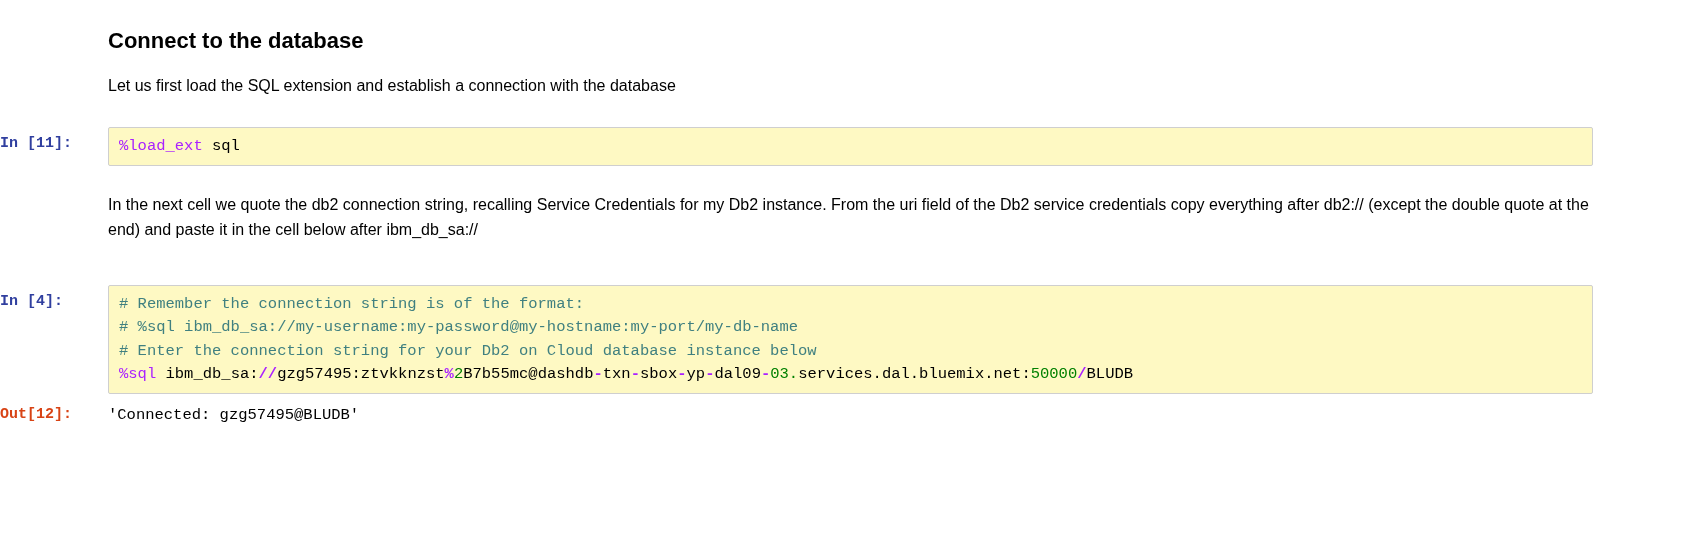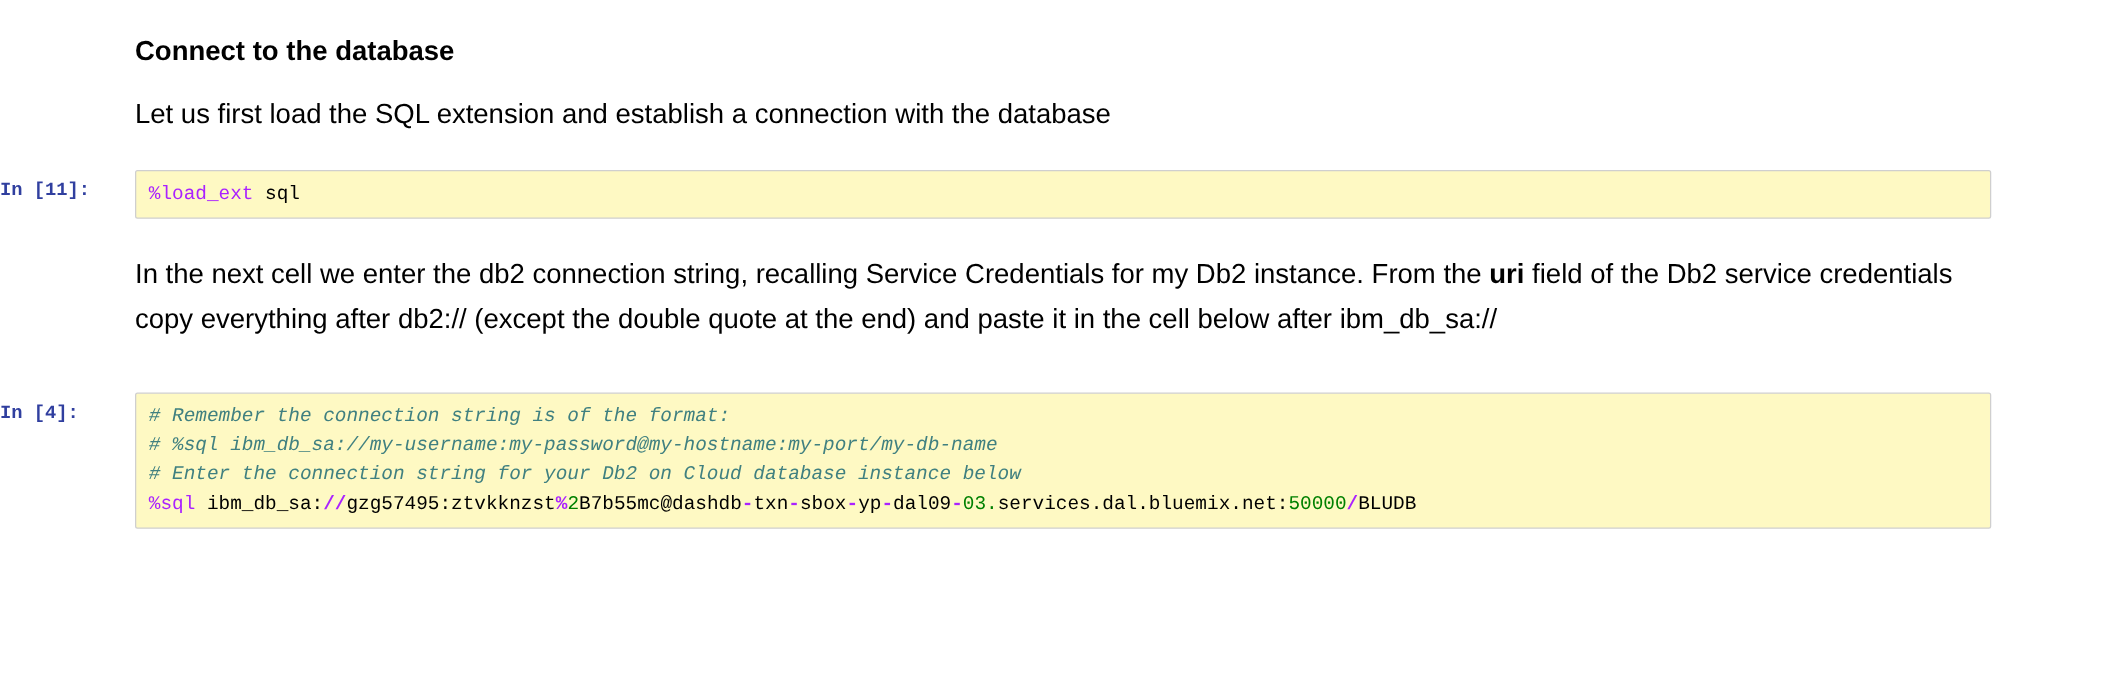--- a/index.html
+++ b/index.html
@@ -41,27 +41,27 @@
       font-weight: bold;
     }
     .markdown h3 {
       font-size: 22px;
       font-weight: bold;
       margin-bottom: 16px;
       margin-top: 4px;
       color: #000000;
     }
     .markdown p {
-      font-size: 22px;
+      font-size: 16px;
       color: #000000;
       line-height: 1.6;
       margin-bottom: 16px;
     }
     .markdown strong {
-      font-weight: bold;
+      font-weight: normal;
     }
     .code-input {
       background: #fef9c3;
       border: 1px solid #cfcfcf;
       border-radius: 2px;
       padding: 7px 10px;
       font-family: "SFMono-Regular", Consolas, "Liberation Mono", Menlo, monospace;
       font-size: 15.5px;
       line-height: 1.5;
       white-space: pre;
@@ -77,21 +77,21 @@
     }
     .exec-output {
       font-family: "SFMono-Regular", Consolas, "Liberation Mono", Menlo, monospace;
       font-size: 15.5px;
       line-height: 1.5;
       white-space: pre;
       padding: 6px 0;
       color: #000000;
     }
     .tk-magic { color: #AA22FF; }
-    .tk-comment { color: #408080; font-style: italic; }
+    .tk-comment { color: #408080; }
     .tk-op { color: #AA22FF; font-weight: bold; }
     .tk-num { color: #008000; }
     .spacer-md { height: 22px; }
     .spacer-sm { height: 8px; }
   </style>
 </head>
 <body>
 
 <div class="container">
 
@@ -111,30 +111,36 @@
       <div class="code-input"><span class="tk-magic">%load_ext</span><span> sql</span></div>
     </div>
   </div>
 
 
   <div class="spacer-md"></div>
 
   <div class="cell-row">
     <div class="prompt-col"></div>
     <div class="content-col markdown">
-      <p><span>In the next cell we enter the db2 connection string, recalling Service Credentials for my Db2 instance. From the </span><strong>uri</strong><span> field of the Db2 service credentials copy everything after db2:// (except the double quote at the end) and paste it in the cell below after ibm_db_sa://</span></p>
+      <p><span>In the next cell we quote the db2 connection string, recalling Service Credentials for my Db2 instance. From the </span><strong>uri</strong><span> field of the Db2 service credentials copy everything after db2:// (except the double quote at the end) and paste it in the cell below after ibm_db_sa://</span></p>
     </div>
   </div>
 
   <div class="spacer-md"></div>
 
   <div class="cell-row">
     <div class="prompt-col prompt-in">In [4]:</div>
     <div class="content-col">
       <div class="code-input"><span class="tk-comment"># Remember the connection string is of the format:</span>
 <span class="tk-comment"># %sql ibm_db_sa://my-username:my-password@my-hostname:my-port/my-db-name</span>
 <span class="tk-comment"># Enter the connection string for your Db2 on Cloud database instance below</span>
 <span class="tk-magic">%sql</span><span> ibm_db_sa:</span><span class="tk-op">//</span><span>gzg57495:ztvkknzst</span><span class="tk-op">%</span><span class="tk-num">2</span><span>B7b55mc@dashdb</span><span class="tk-op">-</span><span>txn</span><span class="tk-op">-</span><span>sbox</span><span class="tk-op">-</span><span>yp</span><span class="tk-op">-</span><span>dal09</span><span class="tk-op">-</span><span class="tk-num">03.</span><span>services.dal.bluemix.net:</span><span class="tk-num">50000</span><span class="tk-op">/</span><span>BLUDB</span></div>
     </div>
   </div>
 
+  <div class="cell-row">
+    <div class="prompt-col prompt-out">Out[12]:</div>
+    <div class="content-col">
+      <div class="exec-output">'Connected: gzg57495@BLUDB'</div>
+    </div>
+  </div>
 
 </div>
 
 </body></html>

